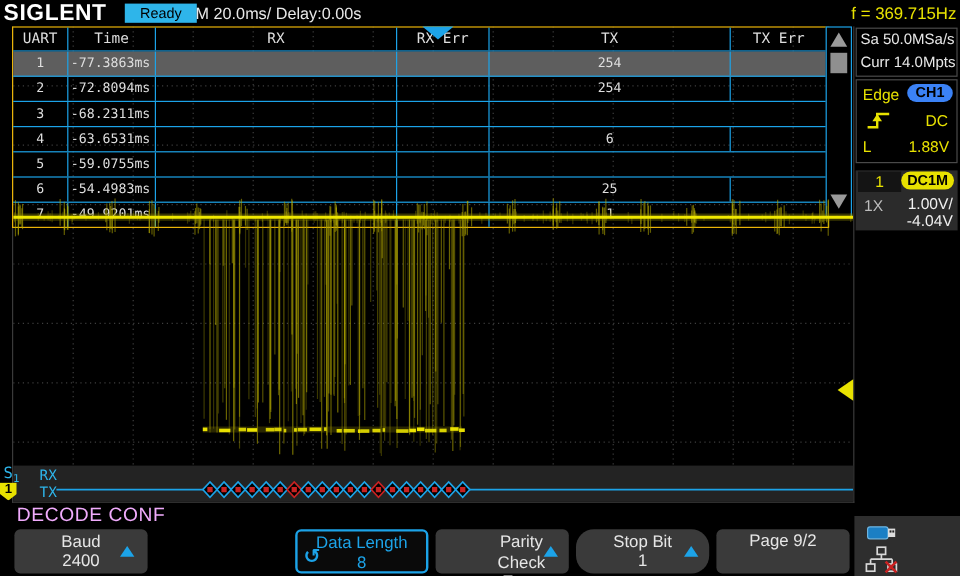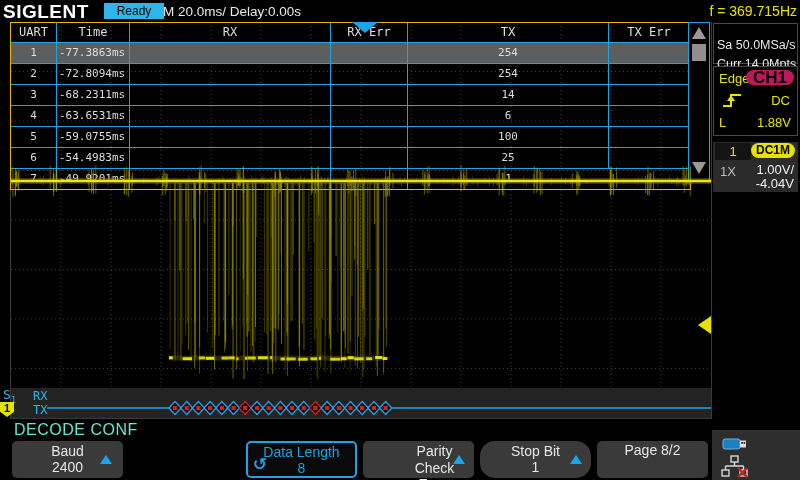--- a/index.html
+++ b/index.html
@@ -48,33 +48,33 @@
                   font-family:"DejaVu Sans Mono",monospace;}
   .s1-label{position:absolute;left:3px;top:387px;color:#2eb5ea;font-size:13px;z-index:6;
             font-family:"DejaVu Sans Mono",monospace;}
   .s1-label sub{font-size:9px;}
   .ch-tag{position:absolute;left:0;top:402px;width:14px;height:15px;background:#e8e200;color:#000;
           font-size:11px;font-weight:bold;text-align:center;line-height:13px;z-index:6;
           clip-path:polygon(0 0,100% 0,100% 65%,50% 100%,0 65%);}
   
   .sbox{position:absolute;left:713px;box-sizing:border-box;background:#000;border:1px solid #4a4a4a;}
   .samples{top:23px;width:85px;height:41px;}
-  .samples div{position:absolute;left:3px;font-size:12.5px;color:#e8e8e8;white-space:nowrap;margin-top:12px;}
+  .samples div{position:absolute;left:3px;font-size:12.5px;color:#e8e8e8;white-space:nowrap;}
   .trigbox{top:66px;width:85px;height:70px;}
   .trigbox .y{color:#e8e200;font-size:13px;position:absolute;}
-  .ch1-badge{position:absolute;right:3px;top:3px;background:#be185d;color:#000;font-weight:bold;
-             font-size:17px;border-radius:8px;padding:0 7px;height:15px;line-height:15px;}
+  .ch1-badge{position:absolute;right:3px;top:3px;background:#3b82f6;color:#000;font-weight:bold;
+             font-size:12px;border-radius:8px;padding:0 7px;height:15px;line-height:15px;}
   .chanbox{position:absolute;left:713px;top:142px;width:85px;height:50px;background:#2b2b2b;}
   .ch-num-tab{position:absolute;left:2px;top:1px;width:36px;height:17px;background:#141414;color:#e8e200;
               font-size:13px;text-align:center;line-height:17px;}
   .dc1m-badge{position:absolute;right:3px;top:1px;background:#e8e200;color:#000;font-weight:bold;
               font-size:12px;border-radius:8px;padding:0 5px;height:15px;line-height:15px;}
   .chanbox .w{position:absolute;font-size:13px;color:#f0f0f0;}
   
-  .decode-title{position:absolute;left:14px;top:421px;font-size:16px;letter-spacing:.5px;color:#5eead4;}
+  .decode-title{position:absolute;left:14px;top:421px;font-size:16px;letter-spacing:.5px;color:#f0abfc;}
   .menu-btn{position:absolute;top:441px;width:111px;height:37px;background:#3a3a3a;border-radius:5px;
             text-align:center;font-size:14px;color:#e6e6e6;box-sizing:border-box;padding-top:2px;}
   .menu-btn .l1{display:block;line-height:17px;}
   .menu-btn .l2{display:block;line-height:15px;}
   .menu-btn.active{background:#0a0a0a;border:2px solid #1CA3E8;color:#1CA3E8;padding-top:1px;}
   .up-arrow{position:absolute;right:9px;top:14px;width:0;height:0;
             border-left:6px solid transparent;border-right:6px solid transparent;border-bottom:9px solid #1CA3E8;}
   .knob-icon{position:absolute;left:5px;top:11px;font-size:17px;font-weight:bold;color:#1CA3E8;
              font-family:"DejaVu Sans",sans-serif;}
   .io-panel{position:absolute;left:712px;top:430px;width:88px;height:50px;background:#2e2e2e;}
@@ -636,37 +636,35 @@
         <div class="tcell c2"></div>
         <div class="tcell c3"></div>
         <div class="tcell c4">254</div>
         <div class="tcell c5"></div>
       </div>
       <div class="trow">
         <div class="tcell c0">3</div>
         <div class="tcell c1">-68.2311ms</div>
         <div class="tcell c2"></div>
         <div class="tcell c3"></div>
-        <div class="tcell c4">14</div>
         <div class="tcell c5"></div>
       </div>
       <div class="trow">
         <div class="tcell c0">4</div>
         <div class="tcell c1">-63.6531ms</div>
         <div class="tcell c2"></div>
         <div class="tcell c3"></div>
         <div class="tcell c4">6</div>
         <div class="tcell c5"></div>
       </div>
       <div class="trow">
         <div class="tcell c0">5</div>
         <div class="tcell c1">-59.0755ms</div>
         <div class="tcell c2"></div>
         <div class="tcell c3"></div>
-        <div class="tcell c4">100</div>
         <div class="tcell c5"></div>
       </div>
       <div class="trow">
         <div class="tcell c0">6</div>
         <div class="tcell c1">-54.4983ms</div>
         <div class="tcell c2"></div>
         <div class="tcell c3"></div>
         <div class="tcell c4">25</div>
         <div class="tcell c5"></div>
       </div>
@@ -737,21 +735,21 @@
   <span class="up-arrow"></span>
 </div>
 
 <div class="menu-btn" style="left:480px;border-radius:15px;">
   <span class="l1">Stop Bit</span>
   <span class="l2">1</span>
   <span class="up-arrow"></span>
 </div>
 
 <div class="menu-btn" style="left:597px;">
-  <span class="l2">Page 8/2</span>
+  <span class="l2">Page 9/2</span>
 </div>
 
 <div class="io-panel">
   <svg width="30" height="16" style="position:absolute;left:10px;top:6px;">
     <rect x="1" y="3" width="17" height="10" rx="2" fill="#1b7fc4" stroke="#6db4e0" stroke-width="1"></rect>
     <rect x="18" y="4.5" width="6" height="7" fill="#dddddd"></rect>
     <rect x="19.3" y="6" width="1.6" height="1.8" fill="#222222"></rect>
     <rect x="21.6" y="6" width="1.6" height="1.8" fill="#222222"></rect>
   </svg>
   <svg width="30" height="24" style="position:absolute;left:8px;top:25px;">

